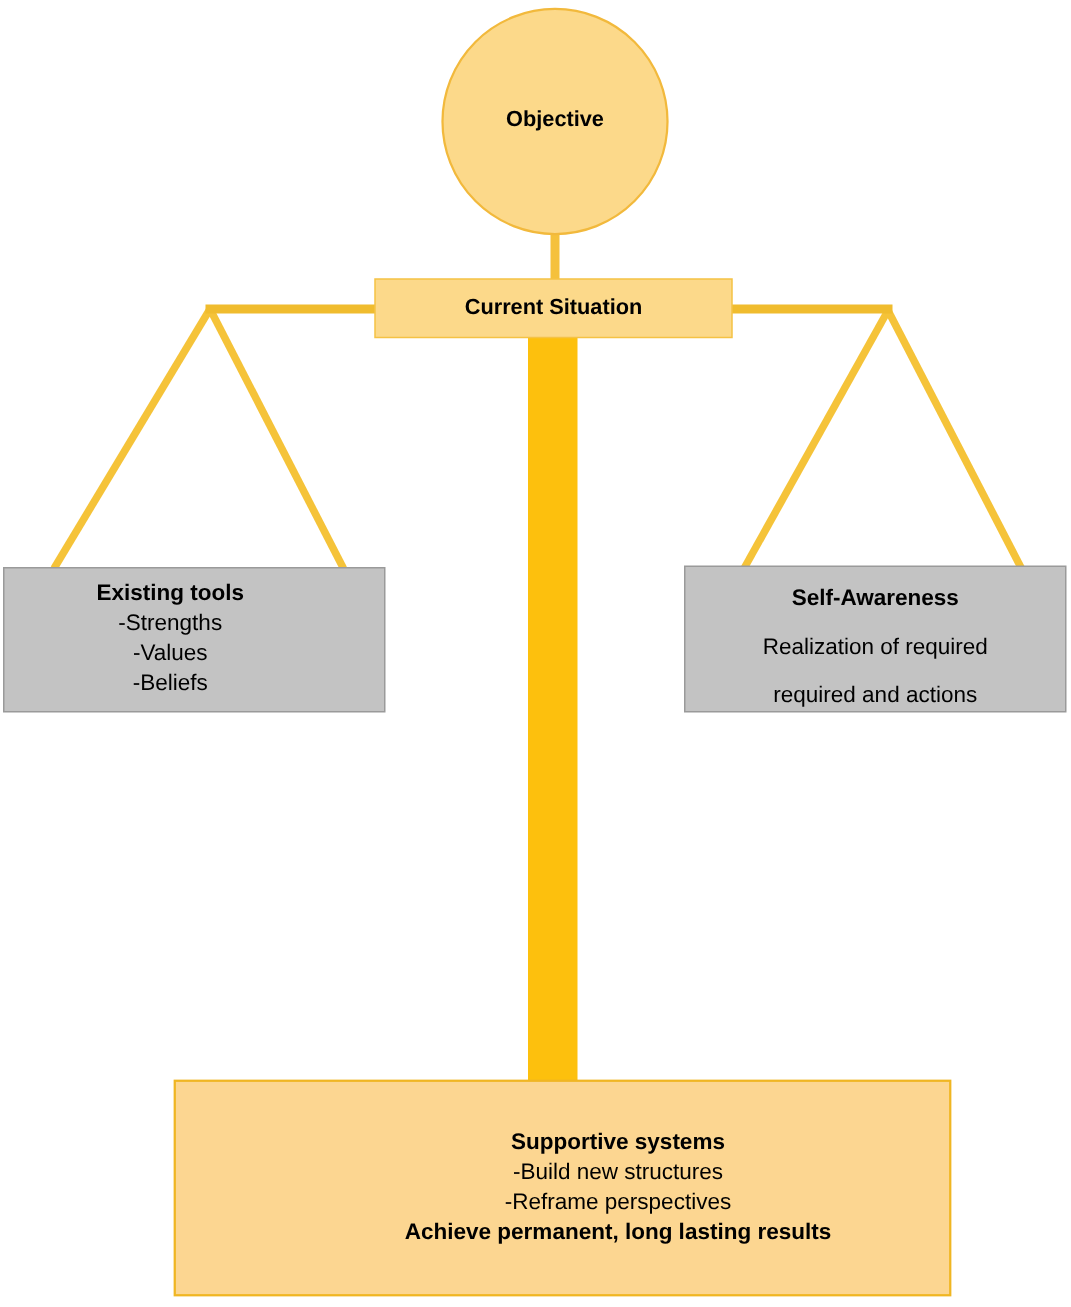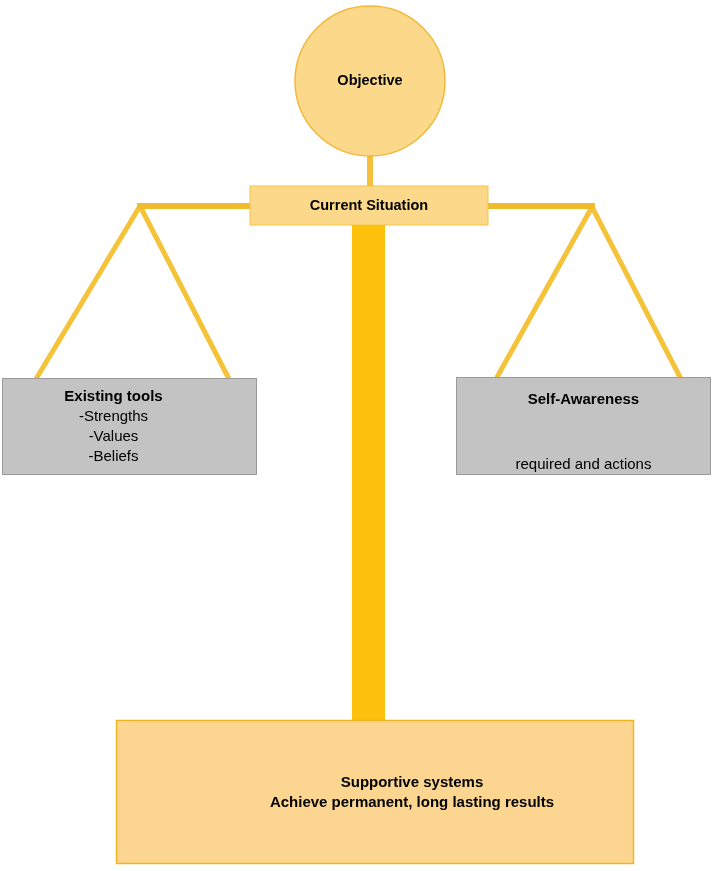--- a/index.html
+++ b/index.html
@@ -132,21 +132,24 @@
 
   <div class="node-text" id="existing-tools-label">
     <span class="ln bold">Existing tools</span>
     <span class="ln">-Strengths</span>
     <span class="ln">-Values</span>
     <span class="ln">-Beliefs</span>
   </div>
 
   <div class="node-text" id="self-awareness-label">
     <span class="ln bold">Self-Awareness</span>
+    <span class="ln">Realization of required</span>
     <span class="ln">required and actions</span>
   </div>
 
   <div class="node-text" id="supportive-systems-label">
     <span class="ln bold">Supportive systems</span>
+    <span class="ln">-Build new structures</span>
+    <span class="ln">-Reframe perspectives</span>
     <span class="ln bold">Achieve permanent, long lasting results</span>
   </div>
 
 </div>
 
 </body></html>

